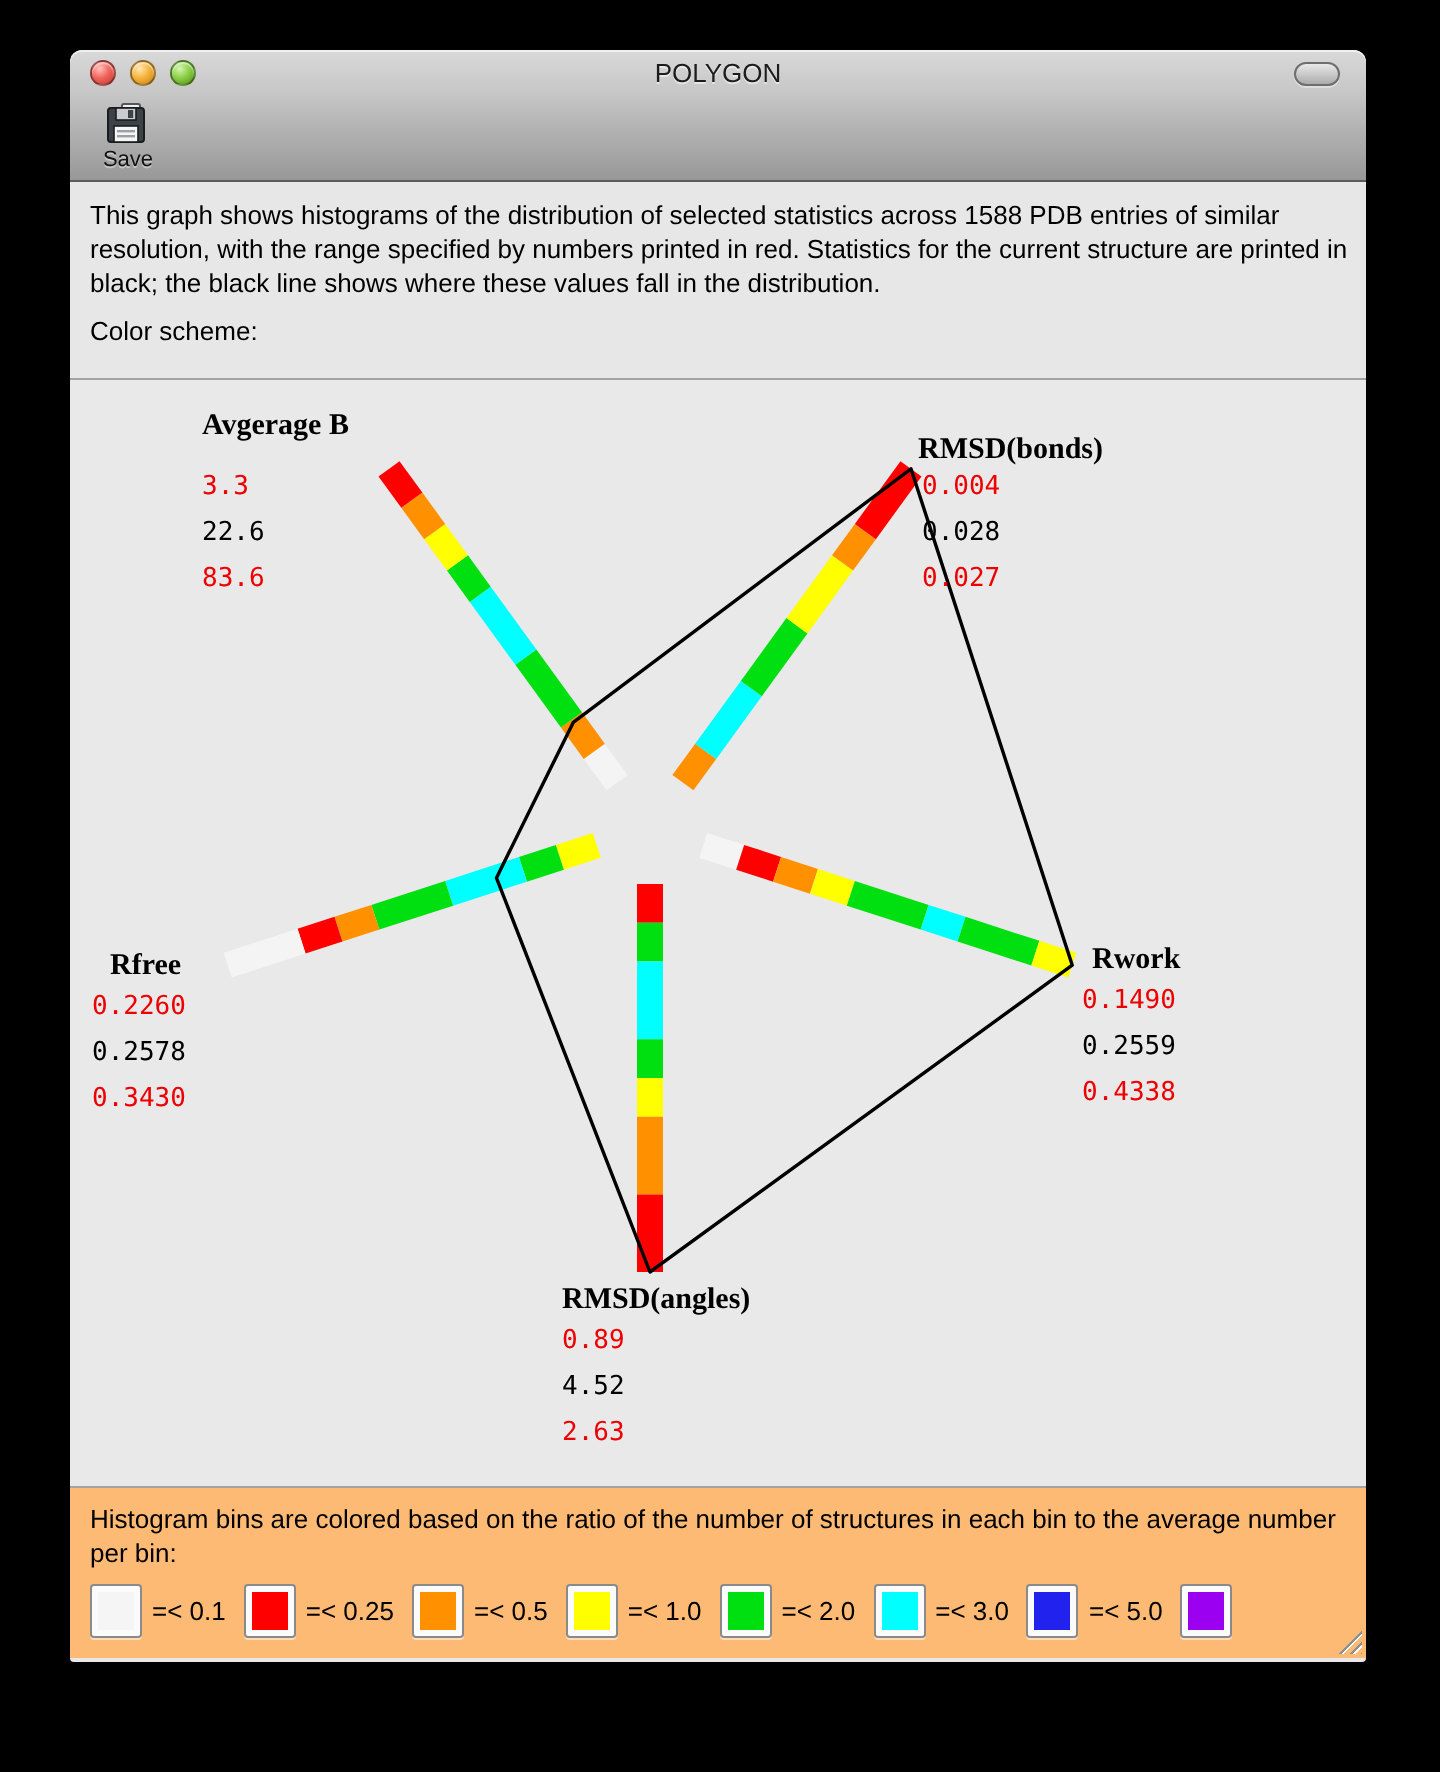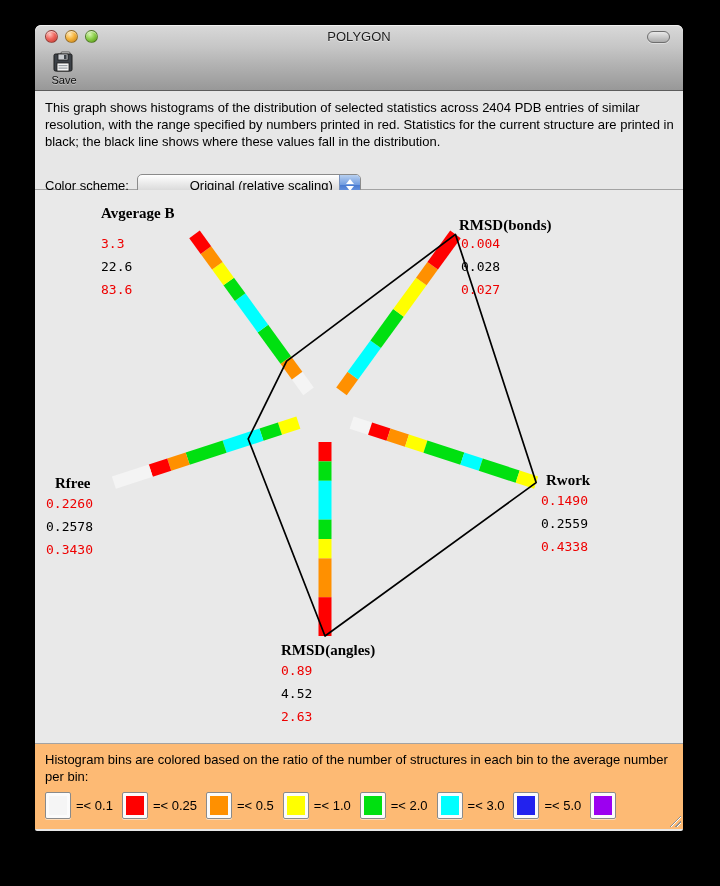--- a/index.html
+++ b/index.html
@@ -27,21 +27,21 @@
               border:1px solid #6e6e6e; border-radius:7px;
               background:linear-gradient(#e9e9e9, #ababab); box-shadow:0 1px 0 rgba(255,255,255,.4); }
   .save-btn { position:absolute; left:12px; top:26px; width:34px; text-align:center; cursor:default; }
   .save-btn .icon { display:block; margin:0 auto; }
   .save-btn .lbl { display:block; font-size:11px; color:#111; margin-top:1px;
                    text-shadow:0 1px 0 rgba(255,255,255,.4); }
 
   
   .info-panel { padding:8px 10px 6px 10px; background:#e7e7e7; border-bottom:1px solid #a3a3a3; height:99px; }
   .desc { font-size:13px; line-height:17px; color:#000; width:632px; white-space:pre-line; }
-  .scheme-row { display:flex; align-items:center; margin-top:24px;text-align:right; }
+  .scheme-row { display:flex; align-items:center; margin-top:8px; }
   .scheme-label { font-size:13px; color:#000; margin-right:8px; }
   .popup { position:relative; width:224px; height:22px; border:1px solid #8b8b8b; border-radius:5px;
            background:linear-gradient(#ffffff, #e9e9e9 45%, #cfcfcf); box-shadow:0 1px 0 rgba(255,255,255,.6);
            display:flex; align-items:center; cursor:default; }
   .popup .val { flex:1; font-size:13px; color:#000; padding:0 6px 0 9px; white-space:nowrap; overflow:hidden; }
   .popup .stepper { width:21px; height:100%; border-left:1px solid #7a93bd; border-radius:0 4px 4px 0;
                     background:linear-gradient(#b8d0f0, #6f9be0 50%, #4a7bd0 51%, #7aa4e8);
                     display:flex; flex-direction:column; align-items:center; justify-content:center; gap:2px; }
   .arr-up   { width:0; height:0; border-left:4px solid transparent; border-right:4px solid transparent; border-bottom:5px solid #fff; }
   .arr-down { width:0; height:0; border-left:4px solid transparent; border-right:4px solid transparent; border-top:5px solid #fff; }
@@ -92,30 +92,23 @@
         <rect x="13" y="4" width="2.6" height="4" fill="#3d4248"></rect>
         <rect x="6" y="12" width="12" height="8" fill="#f5f5f5" stroke="#1c1c1c" stroke-width="0.8"></rect>
         <rect x="7.5" y="14" width="9" height="1.2" fill="#9aa0a6"></rect>
         <rect x="7.5" y="16.5" width="9" height="1.2" fill="#9aa0a6"></rect>
       </svg>
       <span class="lbl">Save</span>
     </div>
   </div>
 
   <div class="info-panel">
-    <div class="desc">This graph shows histograms of the distribution of selected statistics across 2404 PDB entries of similar resolution, with the range specified by numbers printed in red.  Statistics for the current structure are printed in black; the black line shows where these values fall in the distribution.</div>
+    <div class="desc">This graph shows histograms of the distribution of selected statistics across 1588 PDB entries of similar resolution, with the range specified by numbers printed in red.  Statistics for the current structure are printed in black; the black line shows where these values fall in the distribution.</div>
     <div class="scheme-row">
       <span class="scheme-label">Color scheme:</span>
-      <div class="popup">
-        <span class="val">Original (relative scaling)</span>
-        <span class="stepper">
-          <span class="arr-up"></span>
-            <span class="arr-down"></span>
-        </span>
-      </div>
     </div>
   </div>
 
   <div class="chart-panel">
     <svg width="648" height="554" viewBox="0 0 648 554">
         <line x1="273.54201293581076" y1="201.34752415750148" x2="262.13897904133677" y2="185.65259446662748" stroke="#f4f4f4" stroke-width="13"></line>
         <line x1="262.13897904133677" y1="185.65259446662748" x2="250.7359451468628" y2="169.9576647757535" stroke="#ff9000" stroke-width="13"></line>
         <line x1="250.7359451468628" y1="169.9576647757535" x2="227.92987735791485" y2="138.56780539400552" stroke="#00e010" stroke-width="13"></line>
         <line x1="227.92987735791485" y1="138.56780539400552" x2="205.12380956896686" y2="107.17794601225756" stroke="#00ffff" stroke-width="13"></line>
         <line x1="205.12380956896686" y1="107.17794601225756" x2="193.7207756744929" y2="91.48301632138359" stroke="#00e010" stroke-width="13"></line>

